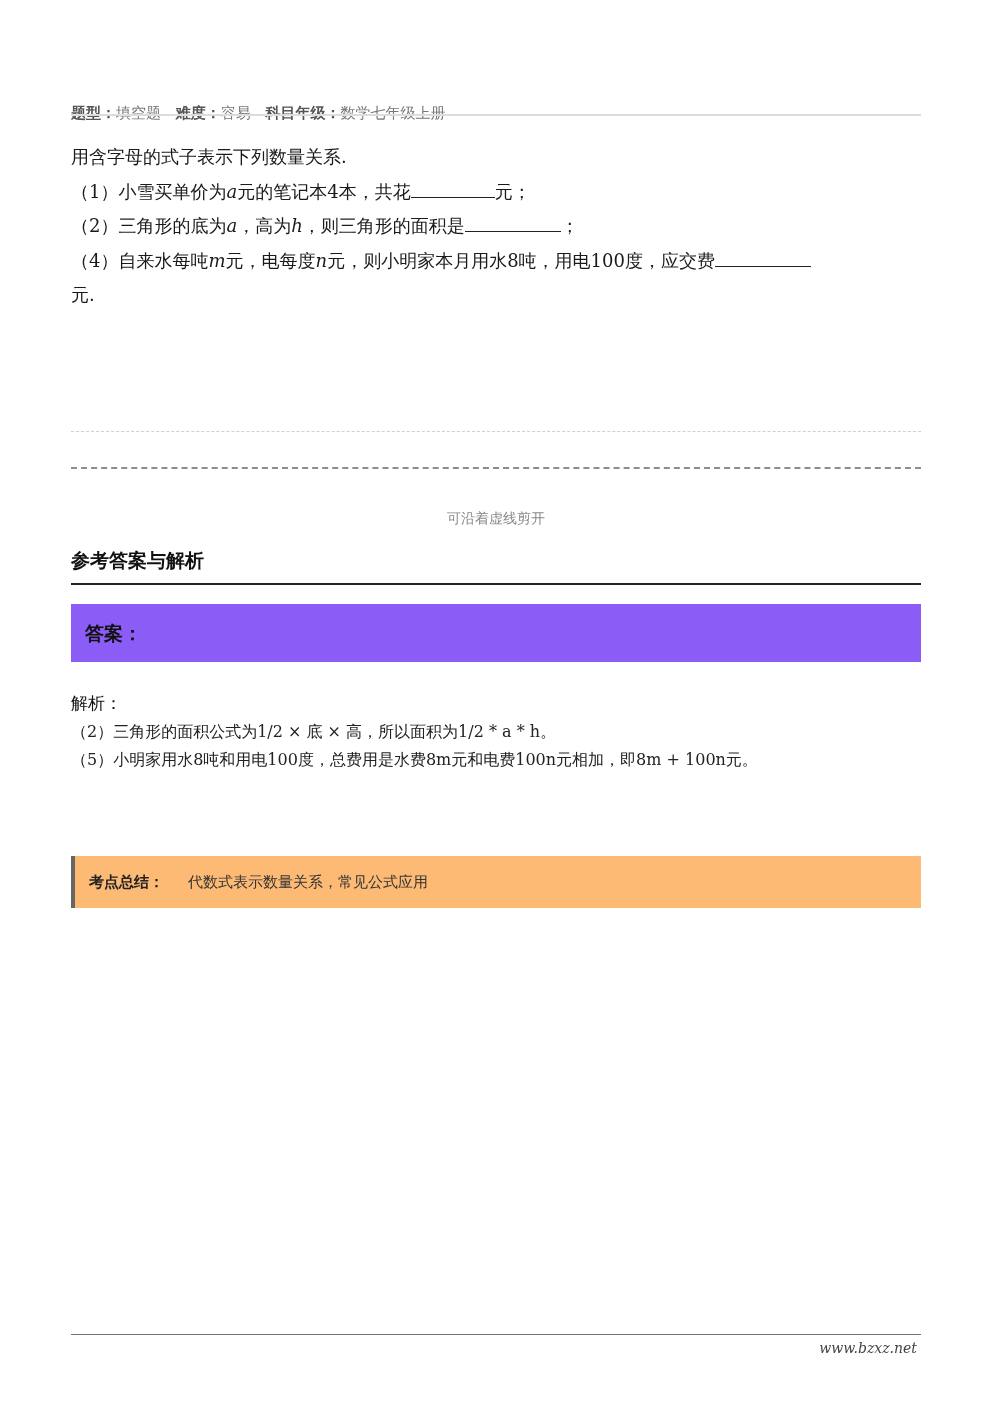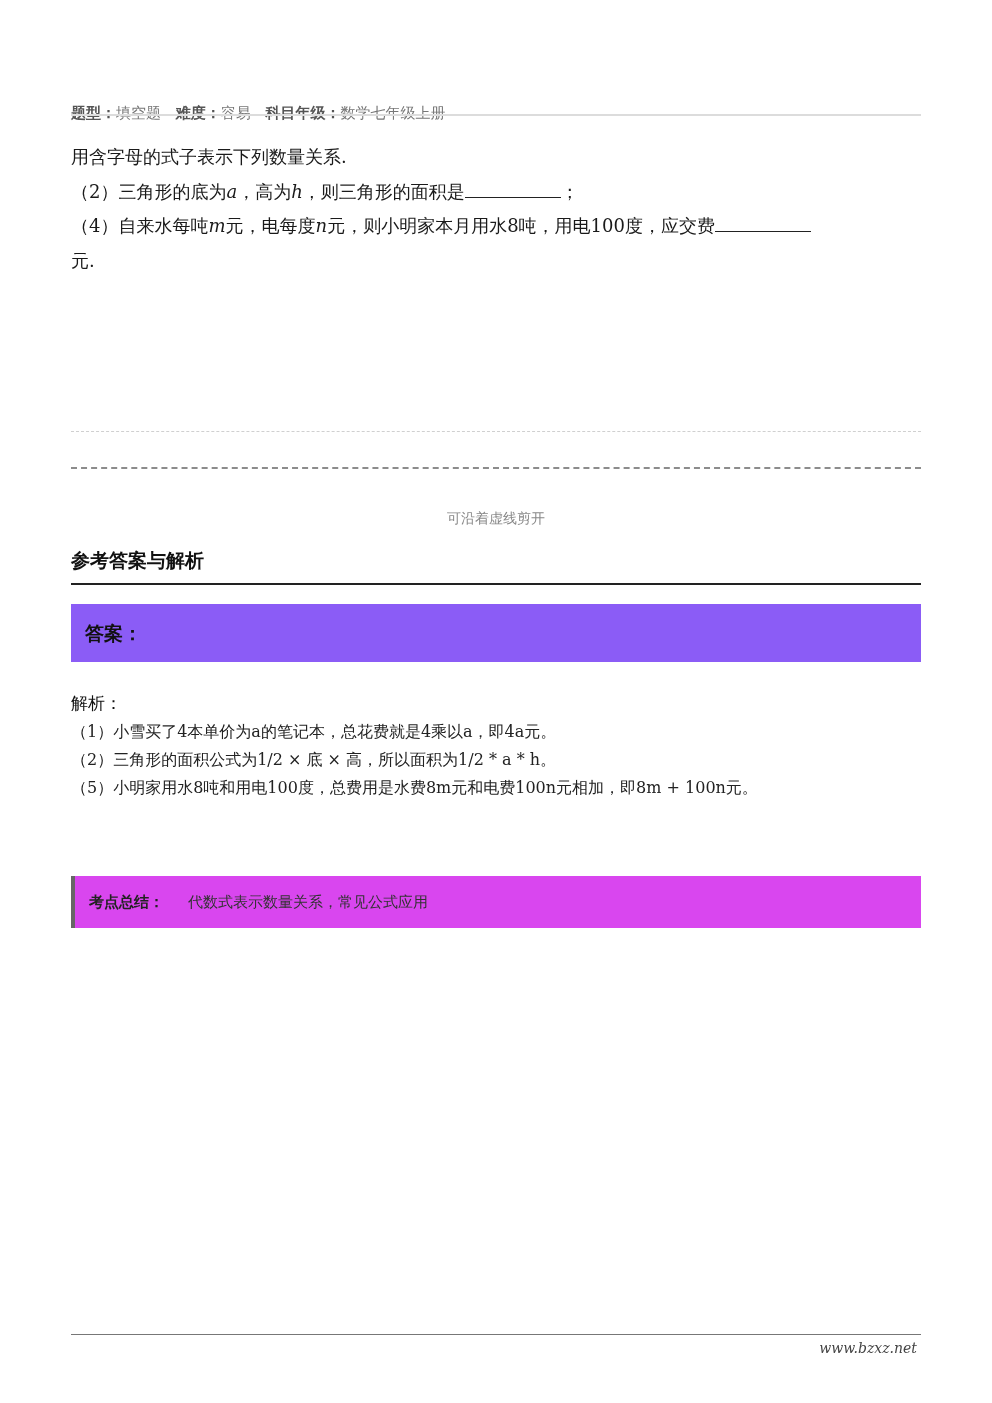--- a/index.html
+++ b/index.html
@@ -41,21 +41,21 @@
   .answer-box { position: absolute; top: 604px; left: 0; width: 850px; height: 58px; background: #8b5cf6; }
   .answer-box .label { position: absolute; left: 14px; top: 17px; font-family: "DejaVu Sans", "Liberation Sans", sans-serif;
     font-weight: bold; font-size: 19px; color: #111; }
   .answer-box .value { position: absolute; left: 88px; top: 18px; font-size: 17px; color: #222; }
 
   .analysis-title { position: absolute; top: 692px; left: 0; font-family: "DejaVu Sans", "Liberation Sans", sans-serif;
     font-weight: normal; font-size: 17px; color: #111; }
   .analysis { position: absolute; top: 718px; left: 0; width: 850px; font-size: 16px; line-height: 28px; color: #222; }
   .analysis .line { white-space: nowrap; }
 
-  .summary-box { position: absolute; top: 876px; left: 0; width: 850px; height: 52px; background: #d946ef; border-left: 4px solid #666; box-sizing: border-box; }
+  .summary-box { position: absolute; top: 856px; left: 0; width: 850px; height: 52px; background: #fdba74; border-left: 4px solid #666; box-sizing: border-box; }
   .summary-box .label { position: absolute; left: 14px; top: 17px; font-family: "DejaVu Sans", "Liberation Sans", sans-serif;
     font-weight: bold; font-size: 15px; color: #222; }
   .summary-box .value { position: absolute; left: 113px; top: 17px; font-family: "DejaVu Sans", "Liberation Sans", sans-serif;
     font-size: 15px; color: #333; }
 
   .footer-rule { position: absolute; top: 1334px; left: 0; width: 850px; height: 1px; background: #777; }
   .footer-site { position: absolute; top: 1340px; right: 4px; font-family: "DejaVu Serif", "Liberation Serif", serif;
     font-style: italic; font-size: 14px; color: #444; }
 </style>
 </head>
@@ -66,20 +66,23 @@
   <div class="meta">
     <span class="k">题型：</span><span class="v">填空题</span>
     <span class="k">难度：</span><span class="v">容易</span>
     <span class="k">科目年级：</span><span class="v">数学七年级上册</span>
   </div>
   <div class="meta-rule"></div>
 
   <div class="question">
     <div class="line">用含字母的式子表示下列数量关系.</div>
 
+    <div class="line q-item">
+      <span>（1）小雪买单价为</span><i>a</i><span>元的笔记本4本，共花</span><span class="blank w1"></span><span>元；</span>
+    </div>
 
     <div class="line q-item">
       <span>（2）三角形的底为</span><i>a</i><span>，高为</span><i>h</i><span>，则三角形的面积是</span><span class="blank w2"></span><span>；</span>
     </div>
 
 
     <div class="line q-item">
       <span>（4）自来水每吨</span><i>m</i><span>元，电每度</span><i>n</i><span>元，则小明家本月用水8吨，用电100度，应交费</span><span class="blank w4"></span>
     </div>
     <div class="line">元.</div>
@@ -91,21 +94,20 @@
 
   <div class="answer-title">参考答案与解析</div>
   <div class="answer-rule"></div>
 
   <div class="answer-box">
     <span class="label">答案：</span>
   </div>
 
   <div class="analysis-title">解析：</div>
   <div class="analysis">
-    <div class="line">（1）小雪买了4本单价为a的笔记本，总花费就是4乘以a，即4a元。</div>
     <div class="line">（2）三角形的面积公式为1/2 × 底 × 高，所以面积为1/2 * a * h。</div>
     <div class="line">（5）小明家用水8吨和用电100度，总费用是水费8m元和电费100n元相加，即8m + 100n元。</div>
   </div>
 
   <div class="summary-box">
     <span class="label">考点总结：</span>
     <span class="value">代数式表示数量关系，常见公式应用</span>
   </div>
 
   <div class="footer-rule"></div>

